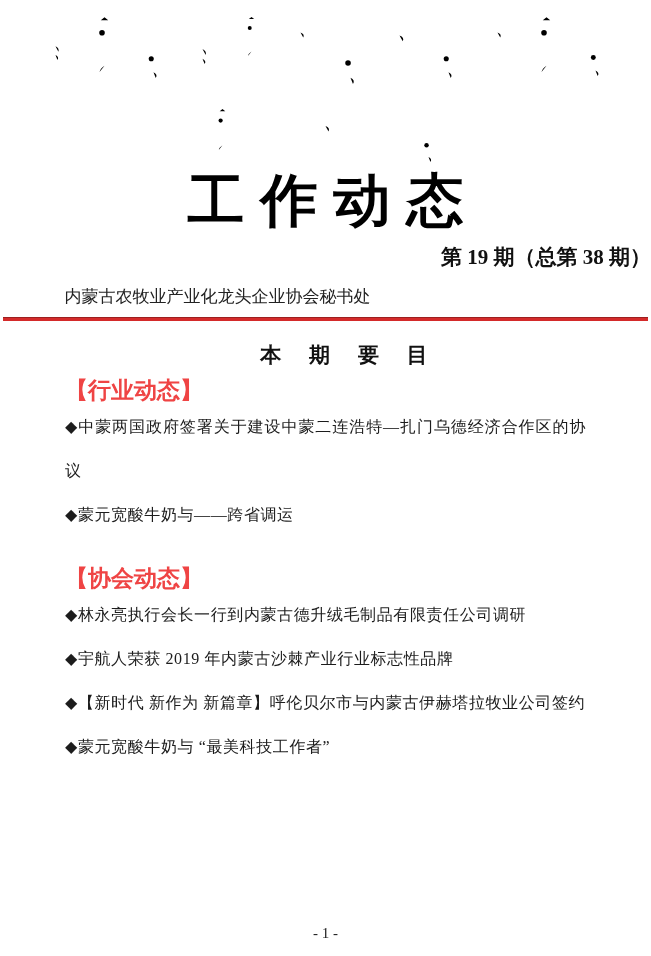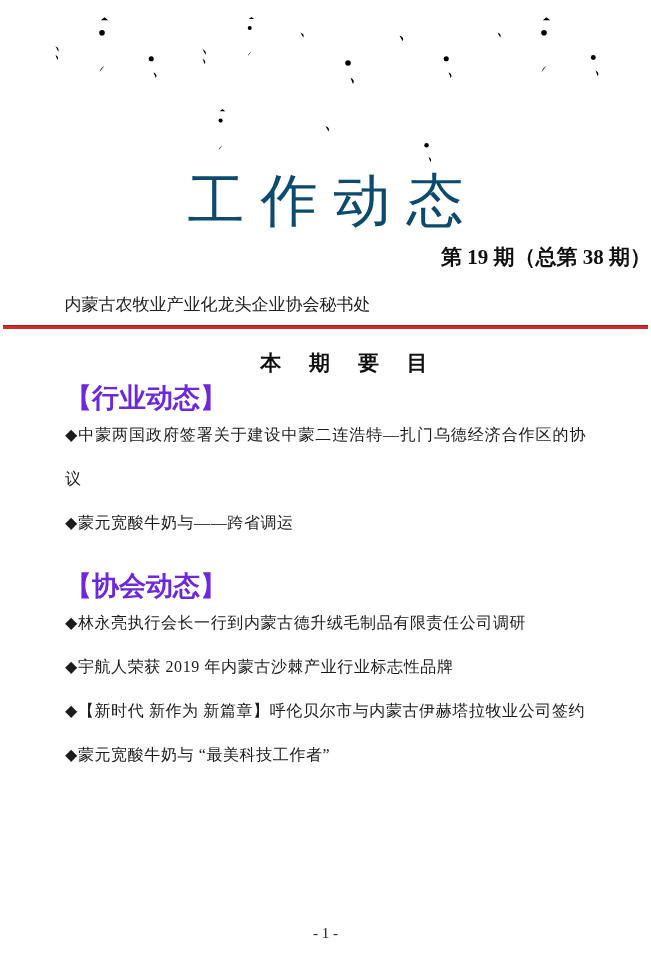--- a/index.html
+++ b/index.html
@@ -35,38 +35,38 @@
     font-weight: bold;
     color: #e01212;
     letter-spacing: -1px;
     white-space: nowrap;
   }
   .bulletin-title {
     margin-top: 2px;
     text-align: center;
     font-size: 57px;
     line-height: 70px;
-    font-weight: normal;
-    color: #0c4a6e;
+    font-weight: bold;
+    color: #000000;
     letter-spacing: 16px;
     text-indent: 16px;
     white-space: nowrap;
   }
   .issue-line {
     margin-top: 8px;
     text-align: right;
     font-size: 21px;
     line-height: 26px;
     font-weight: bold;
     color: #111;
     padding-left: 20px;
   }
   .pub-row {
     width: 522px;
-    margin: 24px auto 0;
+    margin: 16px auto 0;
     display: flex;
     justify-content: space-between;
     align-items: baseline;
     font-size: 17px;
     line-height: 22px;
     color: #222;
   }
   .masthead-rule {
     margin: 9px auto 0;
     width: 645px;
@@ -83,24 +83,24 @@
     font-weight: bold;
     letter-spacing: 11px;
     text-indent: 11px;
     color: #111;
     font-family: "Liberation Sans", "DejaVu Sans", sans-serif;
     padding-left: 37px;
   }
   .content { width: 521px; margin: 0 auto; }
   .sec-title {
     margin-top: 6px;
-    font-size: 27px;
+    font-size: 23px;
     line-height: 30px;
     font-weight: bold;
-    color: #6d28d9;
+    color: #ef4444;
     font-family: "Liberation Sans", "DejaVu Sans", sans-serif;
   }
   .section-2 { margin-top: 26px; }
   .toc-item {
     font-size: 16px;
     line-height: 44px;
     letter-spacing: 0.6px;
     text-align: justify;
     text-justify: inter-character;
     color: #1c1c1c;

